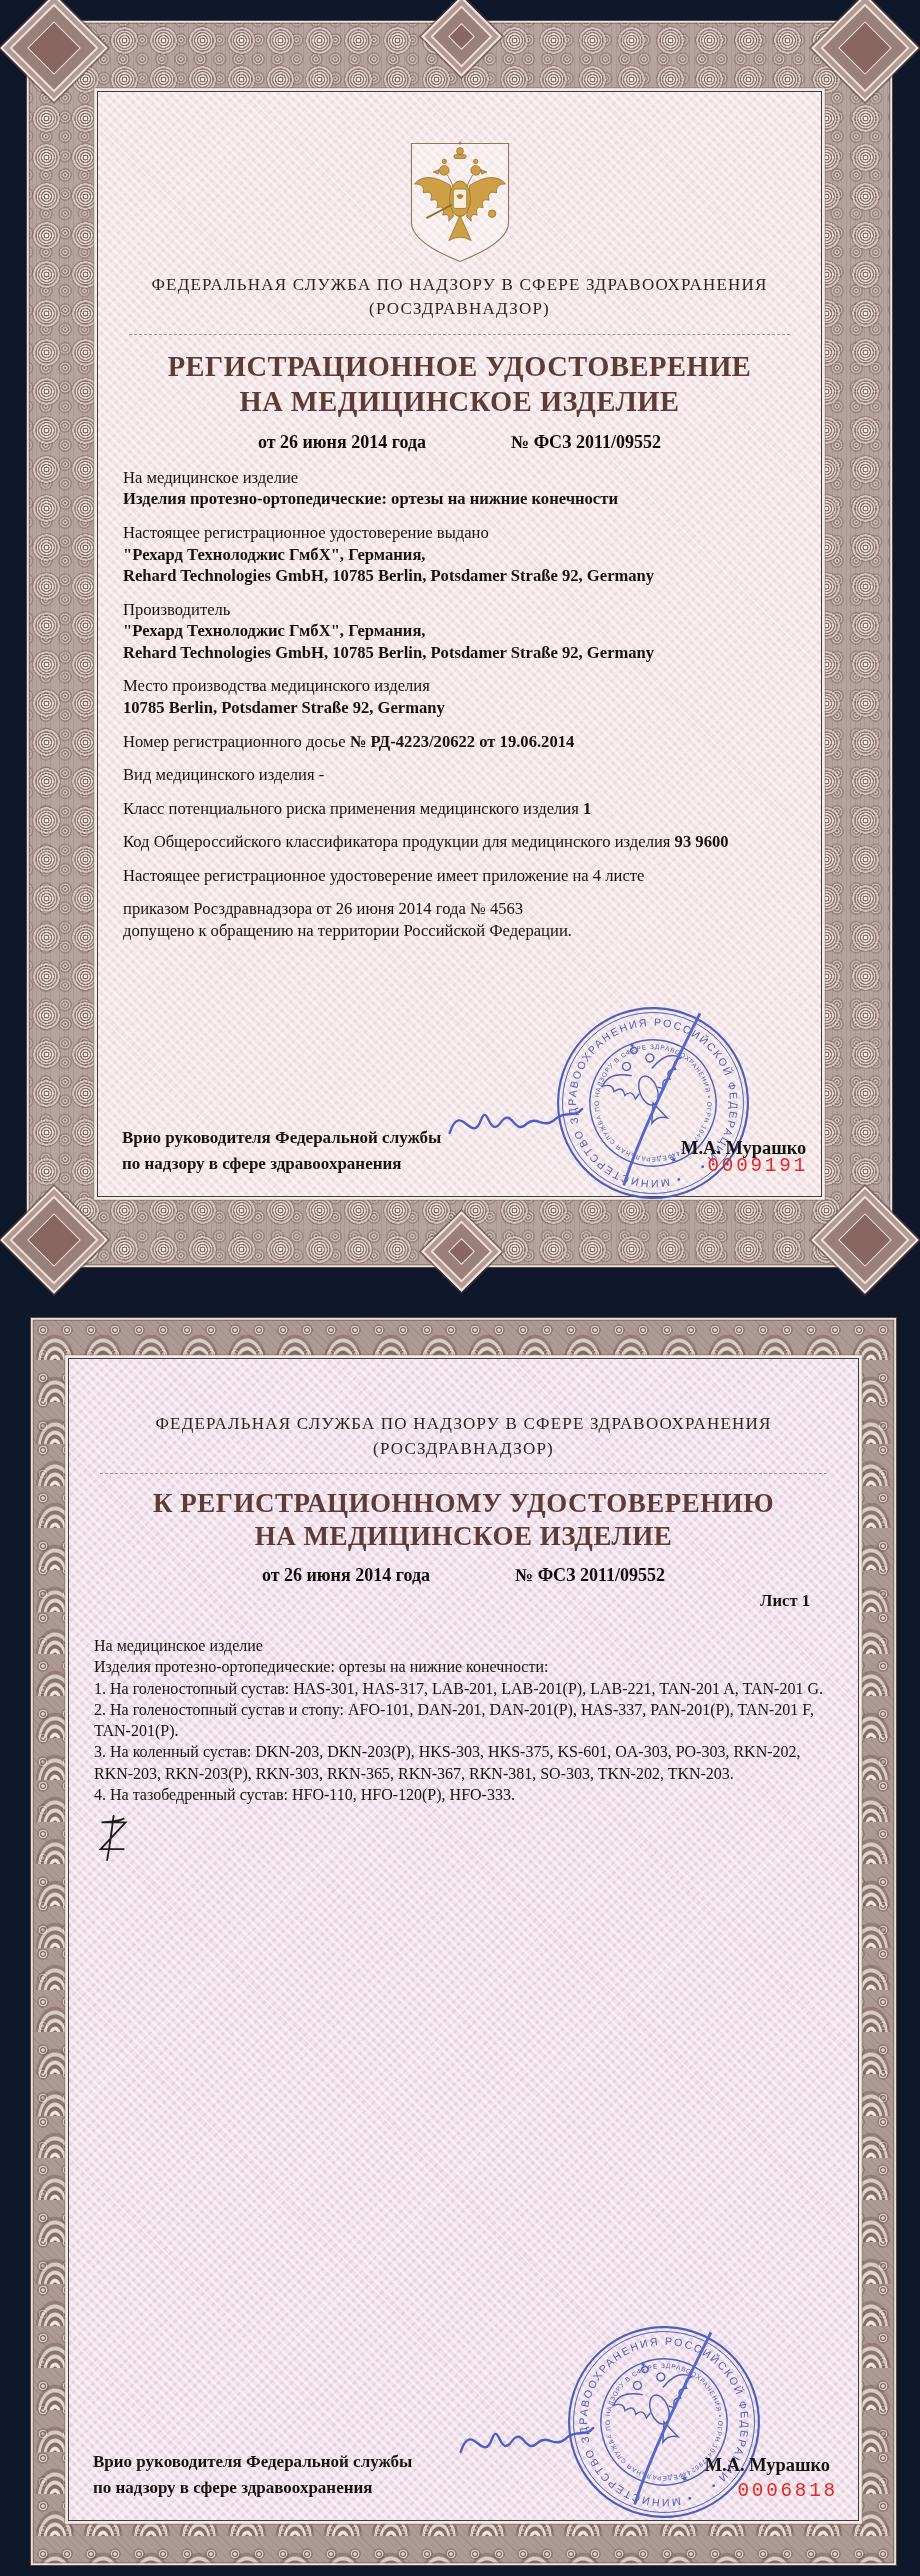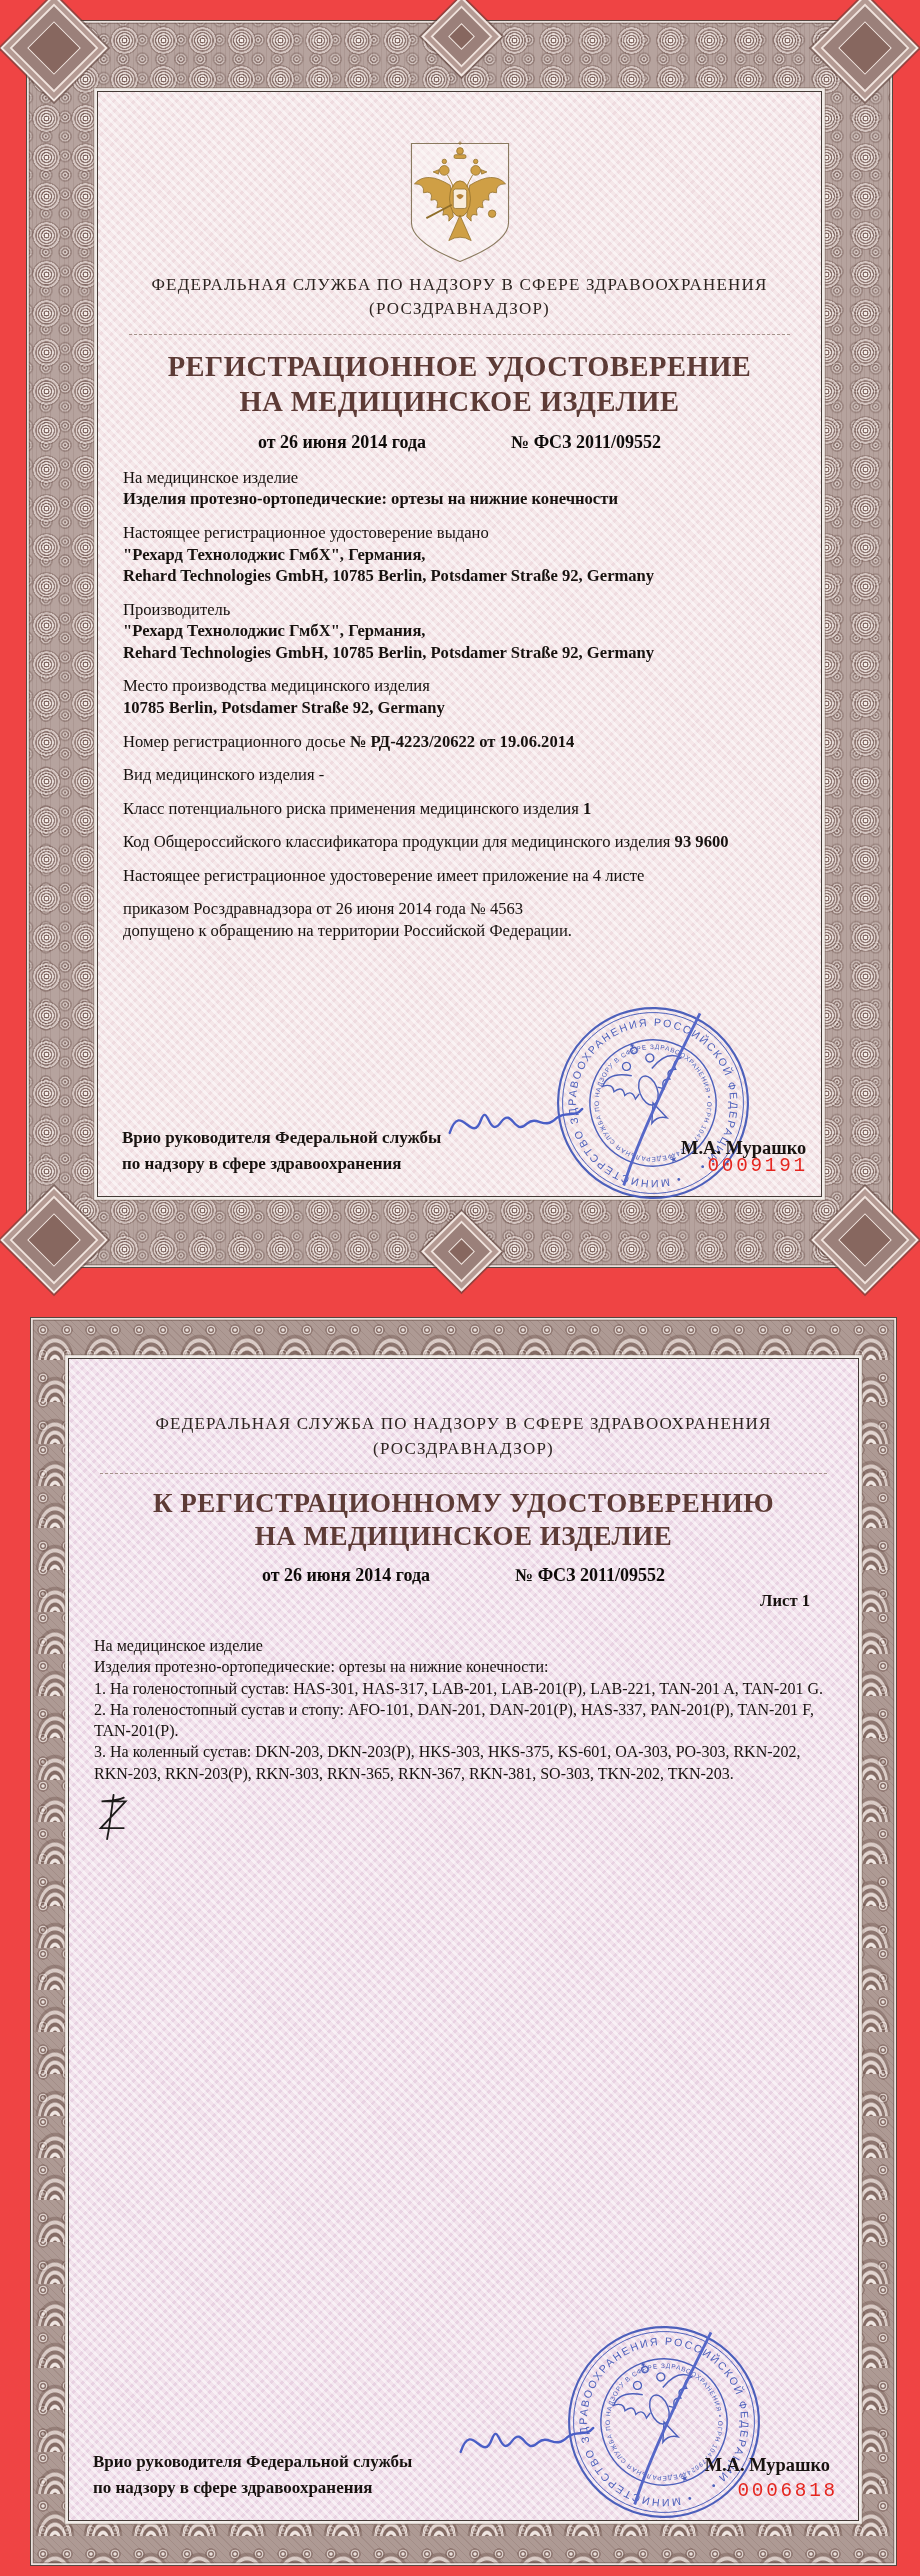--- a/index.html
+++ b/index.html
@@ -1,16 +1,16 @@
 <!DOCTYPE html>
 <html style="font-size:14.7px"><head>
 <meta charset="utf-8">
 <style>
   html,body{margin:0;padding:0;background:#ffffff;}
-  #page{position:relative;width:920px;height:2576px;background:#ef4444;overflow:hidden;
+  #page{position:relative;width:920px;height:2576px;background:#0f172a;overflow:hidden;
         font-family:"Liberation Serif","DejaVu Serif",serif;color:#17120f;}
 
   
   .cert{position:absolute;box-sizing:border-box;border:0.9px solid #55463f;}
 
   
   #cert1{left:26px;top:20px;width:867px;height:1248px;
     background-color:#b6a39e;
     background-image:
       radial-gradient(circle at 50% 50%, rgba(250,243,239,.95) 0 1.4px, rgba(96,66,60,.55) 1.8px 2.8px,
@@ -261,20 +261,21 @@
 
         <div class="sheet">Лист   1</div>
 
         <div class="body-txt">
           <div>На медицинское изделие</div>
           <div class="bv">Изделия протезно-ортопедические: ортезы на нижние конечности:</div>
           <div>
             <div>1. На голеностопный сустав: HAS-301, HAS-317, LAB-201, LAB-201(P), LAB-221, TAN-201 A, TAN-201 G.</div>
             <div>2. На голеностопный сустав и стопу: AFO-101, DAN-201, DAN-201(P), HAS-337, PAN-201(P), TAN-201 F, TAN-201(P).</div>
             <div>3. На коленный сустав: DKN-203, DKN-203(P), HKS-303, HKS-375, KS-601, OA-303, PO-303, RKN-202, RKN-203, RKN-203(P), RKN-303, RKN-365, RKN-367, RKN-381, SO-303, TKN-202, TKN-203.</div>
+            <div>4. На тазобедренный сустав: HFO-110, HFO-120(P), HFO-333.</div>
           </div>
           <svg class="ink-mark" width="37" height="48" viewBox="0 0 40 52">
             <path d="M30,5 C22,9 12,8 6,9 L32,9 L5,38 L30,38 M19,2 C17,18 15,34 12,50" stroke="#1d1b1a" stroke-width="2" fill="none" stroke-linecap="round"></path>
           </svg>
         </div>
 
         <div class="sig-titles">
           <div>Врио руководителя Федеральной службы</div>
           <div>по надзору в сфере здравоохранения</div>
         </div>

